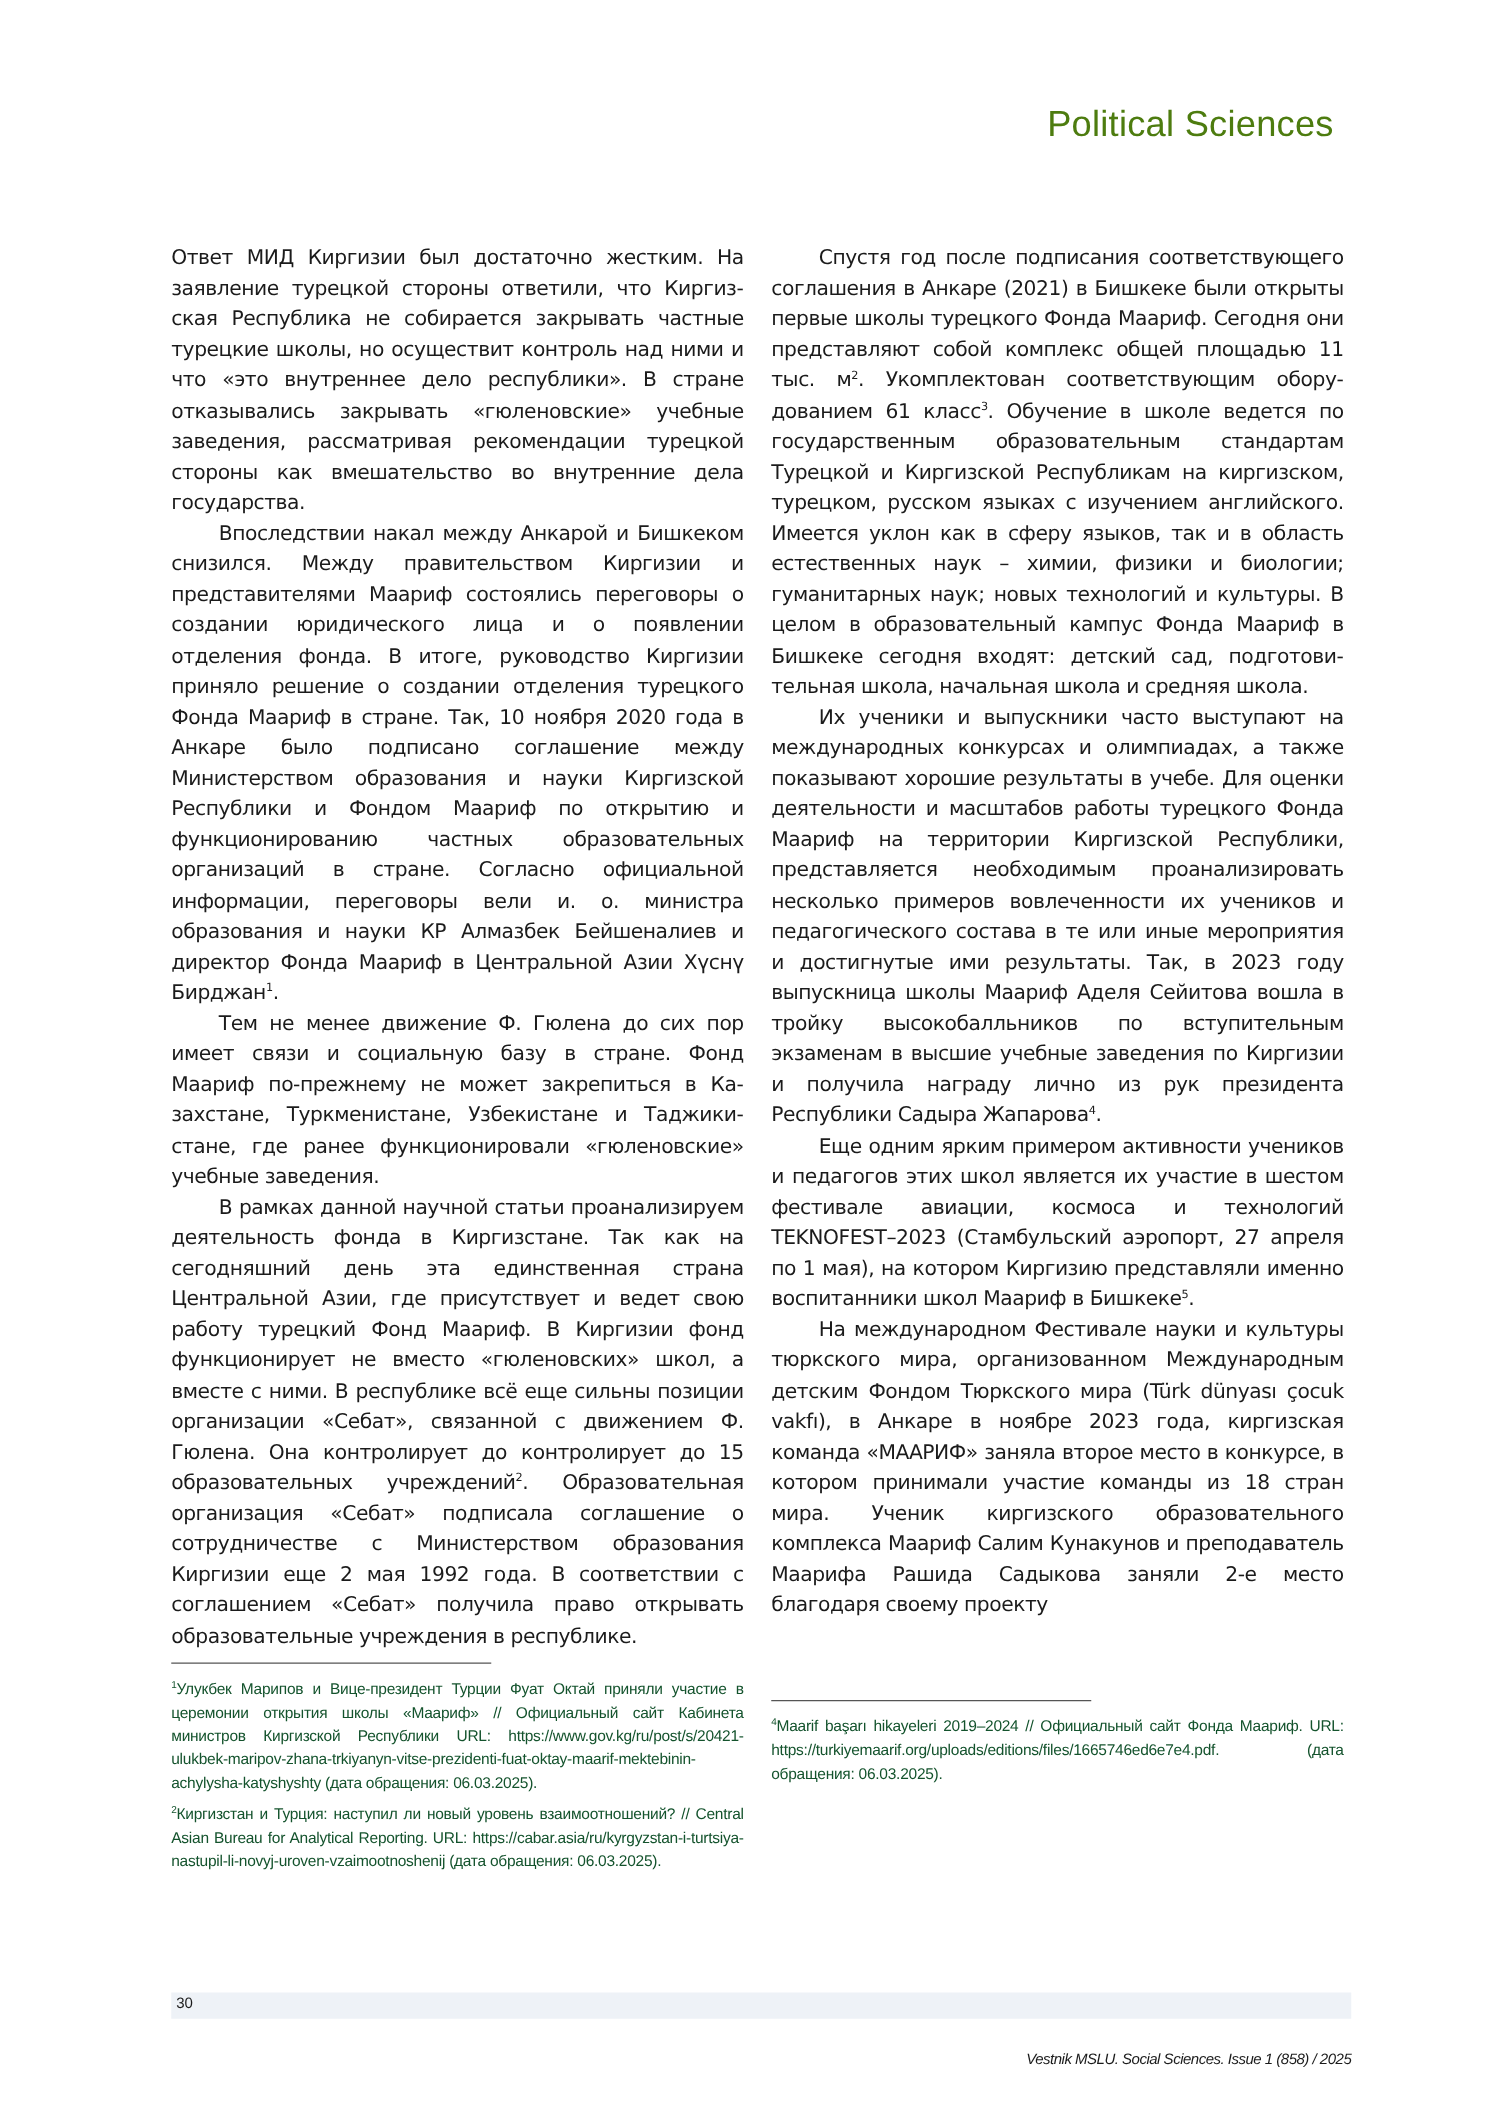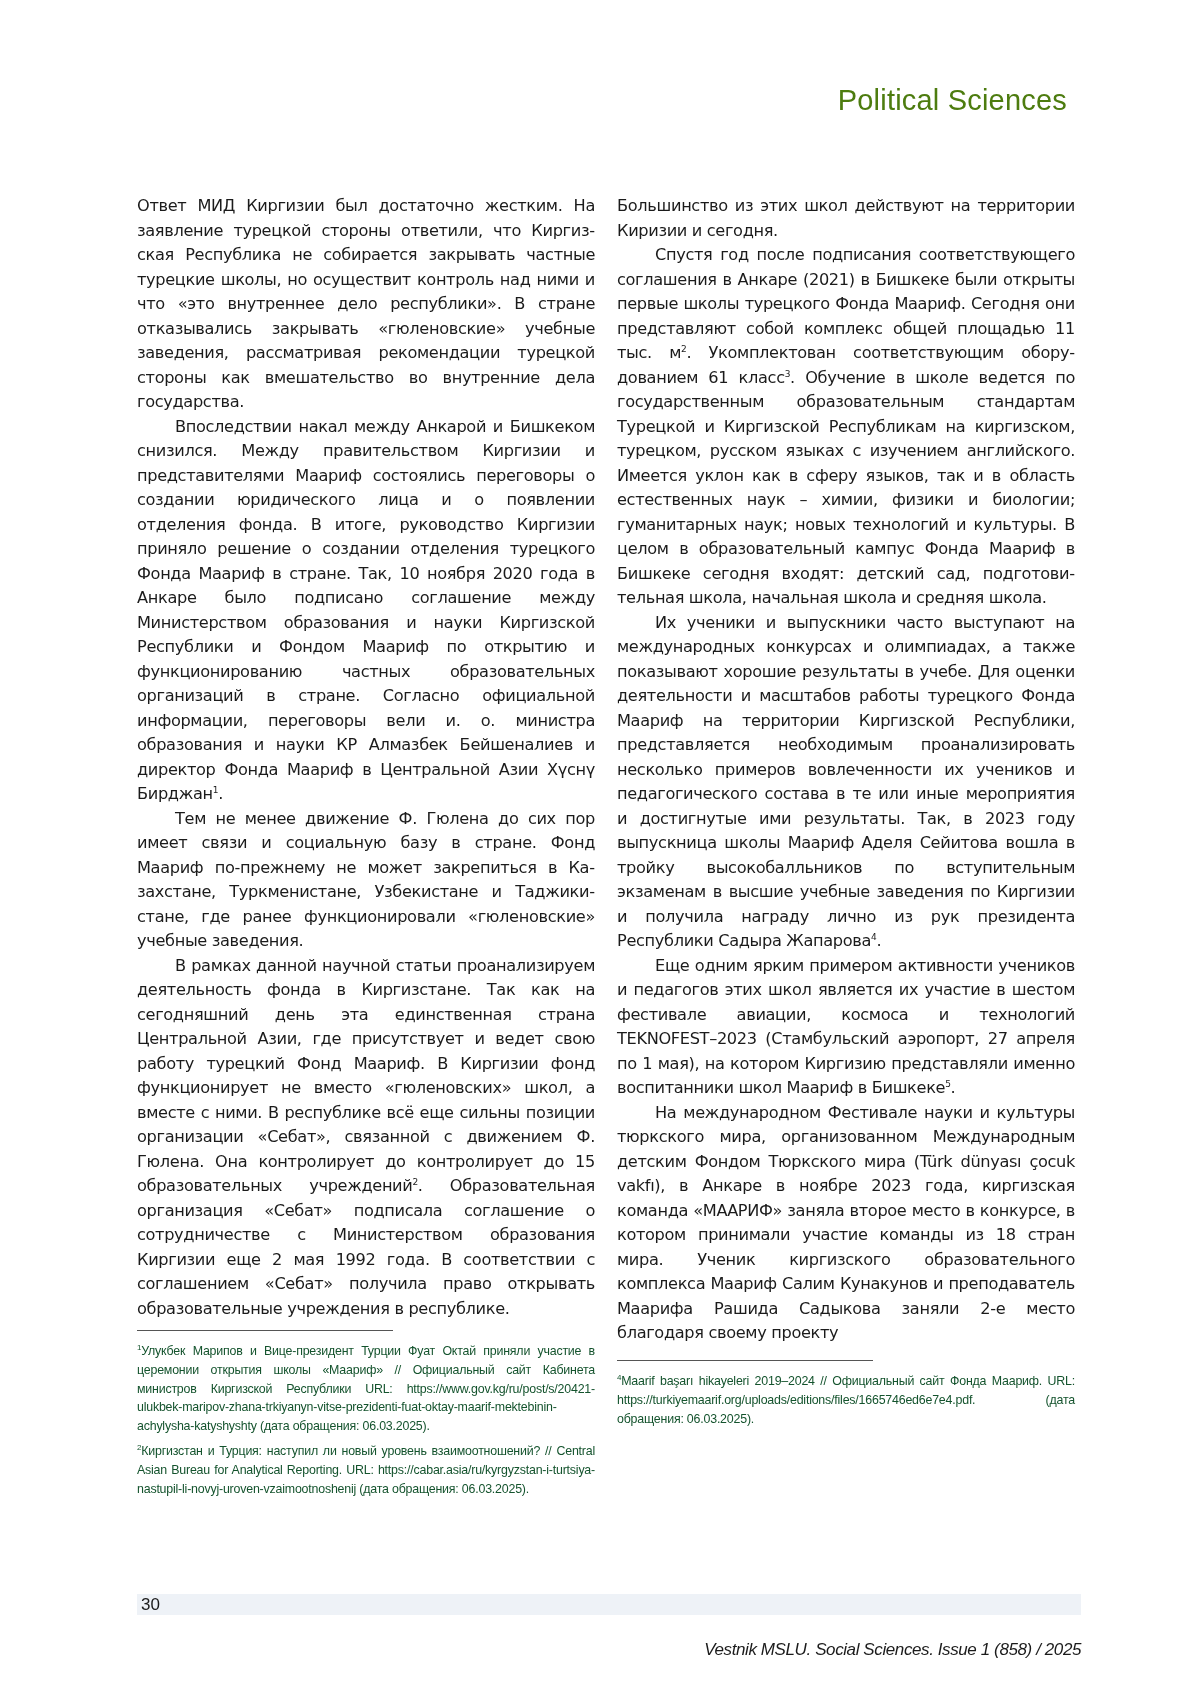--- a/index.html
+++ b/index.html
@@ -33,21 +33,21 @@
     font-family: "Liberation Sans", sans-serif;
     font-size: 12.4px; line-height: 18.8px; color: #14532d;
     letter-spacing: -0.2px;
   }
   .fn-block p { margin: 0 0 6px 0; text-align: justify; word-break: break-word; }
   .fn-block sup { font-size: 8px; vertical-align: 5px; }
 
   .footer {
     position: absolute; left: 137px; top: 1594px; width: 944px; height: 21px;
     background: #eef2f7;
-    font-family: "Liberation Sans", sans-serif; font-size: 17px; color: #1b1b1b;
+    font-family: "Liberation Sans", sans-serif; font-size: 12px; color: #1b1b1b;
   }
   .footer .pnum { position: absolute; left: 4px; top: 1px; font-weight: normal; }
   .footer .journal { position: absolute; right: 0; top: 1px; font-style: italic; letter-spacing: -0.4px; margin-top: 45px; }
 </style>
 </head>
 <body>
 
 <div class="page">
 
   <h1 class="section-title">Political Sciences</h1>
@@ -59,21 +59,20 @@
     <p class="indent"><span>В рамках данной научной статьи проанализи­руем деятельность фонда в Киргизстане. Так как на сегодняшний день эта единственная страна Центральной Азии, где присутствует и ведет свою работу турецкий Фонд Маариф. В Киргизии фонд функционирует не вместо «гюленовских» школ, а вместе с ними. В республике всё еще сильны по­зиции организации «Себат», связанной с движени­ем Ф. Гюлена. Она  контролирует до контролирует до 15 образовательных учреждений</span><sup>2</sup><span>. Образова­тельная организация «Себат» подписала соглаше­ние о сотрудничестве с Министерством образова­ния Киргизии еще 2 мая 1992 года. В соответствии с соглашением «Себат» получила право откры­вать образовательные учреждения в республике.</span></p>
   </div>
 
   <div class="fn-rule" style="left:137px; top:1330px;"></div>
   <div class="fn-block" style="left:137px; top:1342px;">
     <p><sup>1</sup><span>Улукбек Марипов и Вице-президент Турции Фуат Октай приняли уча­стие в церемонии открытия школы «Маариф» // Официальный сайт Кабинета министров Киргизской Республики URL: https://www.gov.kg/ru/post/s/20421-ulukbek-maripov-zhana-trkiyanyn-vitse-prezidenti-fuat-oktay-maarif-mektebinin-achylysha-katyshyshty (дата обращения: 06.03.2025).</span></p>
     <p><sup>2</sup><span>Киргизстан и Турция: наступил ли новый уровень взаимоотноше­ний? // Central Asian Bureau for Analytical Reporting. URL: https://cabar.asia/ru/kyrgyzstan-i-turtsiya-nastupil-li-novyj-uroven-vzaimootnoshenij (дата обращения: 06.03.2025).</span></p>
   </div>
 
   <div class="col col-right">
-    <p><span>Большинство из этих школ действуют на террито­рии Киризии и сегодня.</span></p>
     <p class="indent"><span>Спустя год после подписания соответствующего соглашения в Анкаре (2021) в Бишкеке были откры­ты первые школы турецкого Фонда Маариф. Сегодня они представляют собой комплекс общей площадью 11 тыс. м</span><sup>2</sup><span>. Укомплектован соответствующим обору­дованием 61 класс</span><sup>3</sup><span>. Обучение в школе ведется по государственным образовательным стандартам Турецкой и Киргизской Республикам на киргизском, турецком, русском языках с изучением английского. Имеется уклон как в сферу языков, так и в область естественных наук – химии, физики и биологии; гуманитарных наук; новых технологий и культуры. В целом в образовательный кампус Фонда Маариф в Бишкеке сегодня входят: детский сад, подготови­тельная школа, начальная школа и средняя школа.</span></p>
     <p class="indent"><span>Их ученики и выпускники часто выступают на международных конкурсах и олимпиадах, а так­же показывают хорошие результаты в учебе. Для оценки деятельности и масштабов работы турец­кого Фонда Маариф на территории Киргизской Республики, представляется необходимым про­анализировать несколько примеров вовлеченно­сти их учеников и педагогического состава в те или иные мероприятия и достигнутые ими резуль­таты. Так, в 2023 году выпускница школы Маариф Аделя Сейитова вошла в тройку высокобалльников по вступительным экзаменам в высшие учебные заведения по Киргизии и получила награду лично из рук президента Республики Садыра Жапарова</span><sup>4</sup><span>.</span></p>
     <p class="indent"><span>Еще одним ярким примером активности уче­ников и педагогов этих школ является их участие в шестом фестивале авиации, космоса и технологий TEKNOFEST–2023 (Стамбульский аэропорт, 27 апре­ля по 1 мая), на котором Киргизию представляли именно воспитанники школ Маариф в Бишкеке</span><sup>5</sup><span>.</span></p>
     <p class="indent"><span>На международном Фестивале науки и куль­туры тюркского мира, организованном Междуна­родным детским Фондом Тюркского мира (Türk dünyası çocuk vakfı), в Анкаре в ноябре 2023 года, киргизская команда «МААРИФ» заняла второе место в конкурсе, в котором принимали участие команды из 18 стран мира. Ученик киргизского образовательного комплекса Маариф Салим Ку­накунов и преподаватель Маарифа Рашида Сады­кова заняли 2-е место благодаря своему проекту</span></p>
   </div>
 
   <div class="fn-rule" style="left:617px; top:1360px;"></div>
   <div class="fn-block" style="left:617px; top:1372px;">
     <p><sup>4</sup><span>Maarif başarı hikayeleri 2019–2024 // Официальный сайт Фонда Маариф. URL: https://turkiyemaarif.org/uploads/editions/files/1665746ed6e7e4.pdf. (дата обращения: 06.03.2025).</span></p>
   </div>

